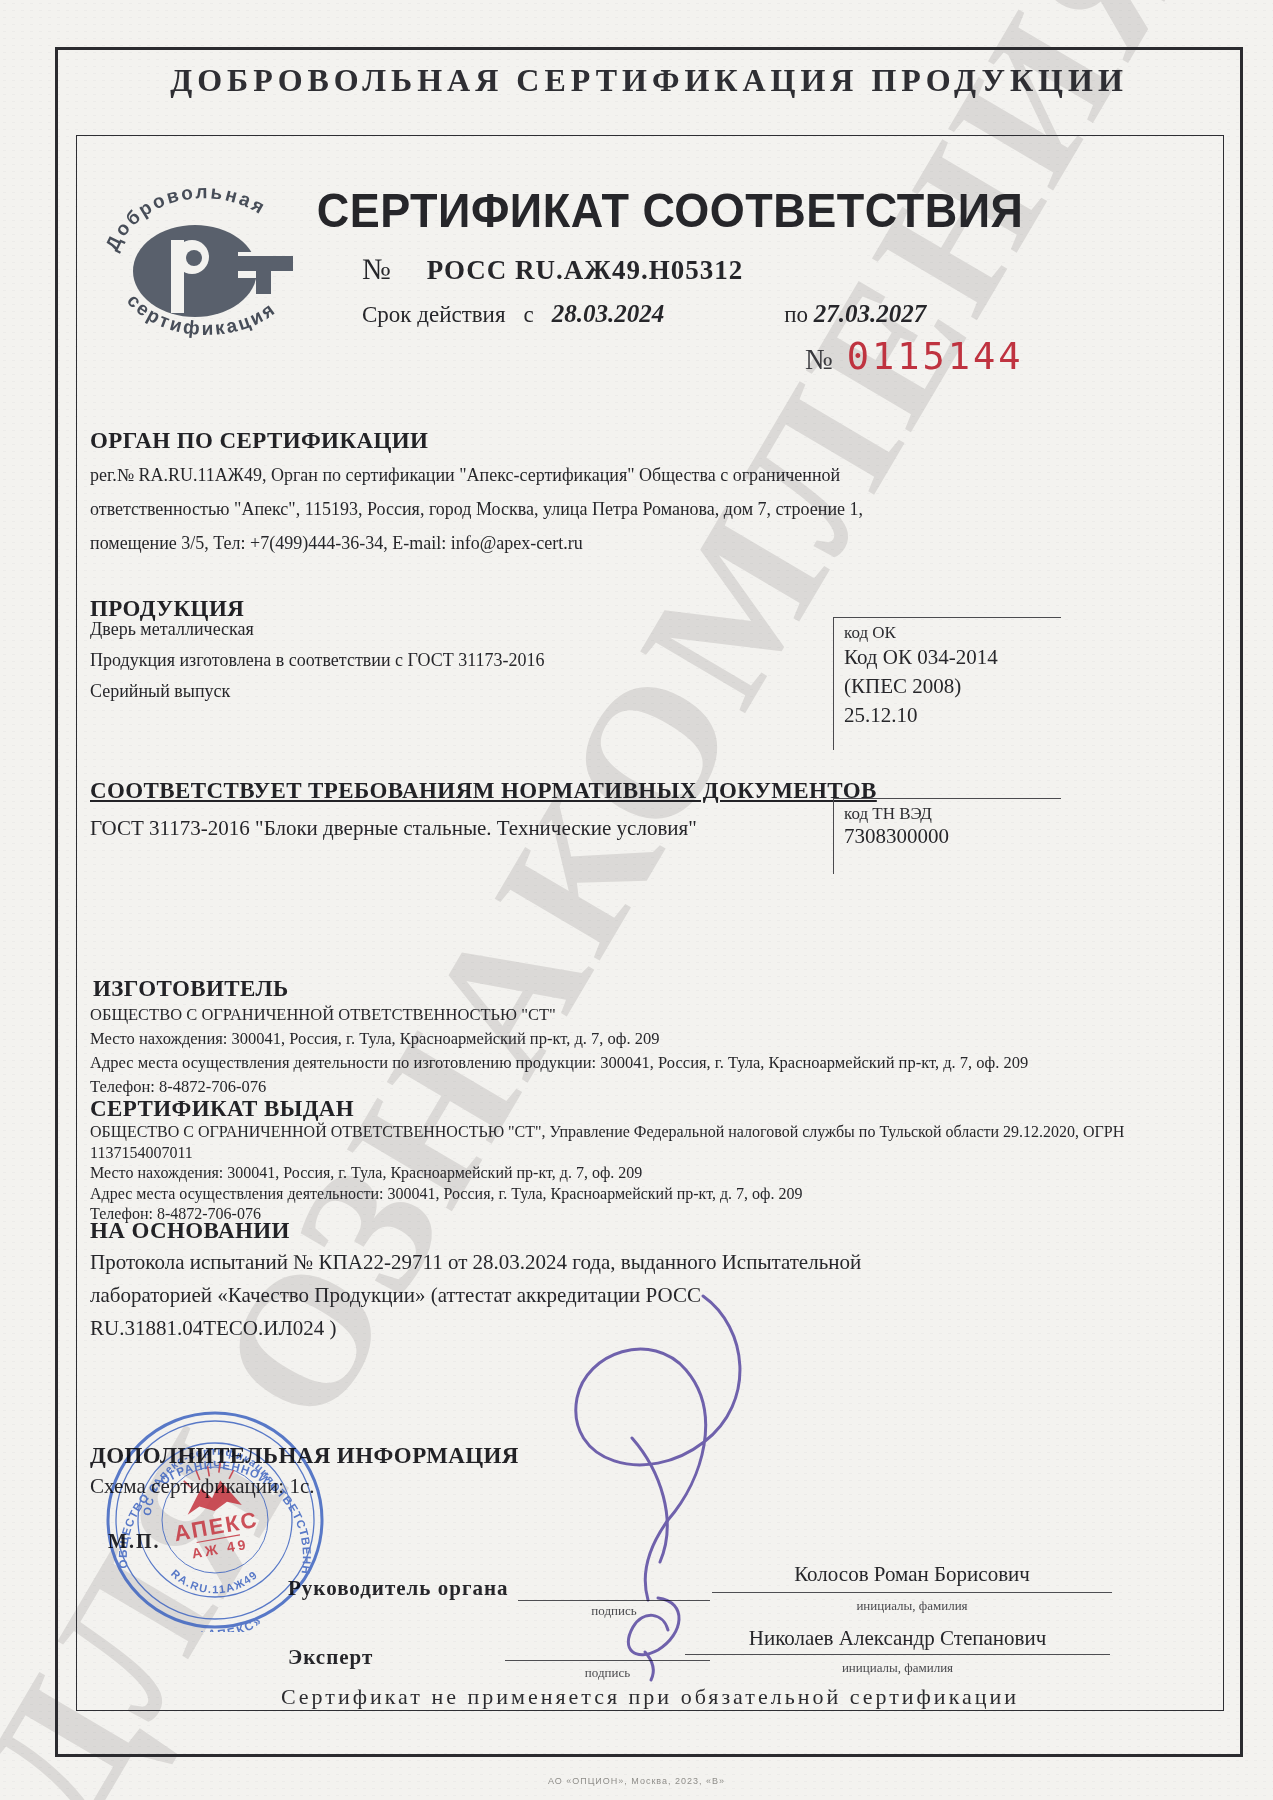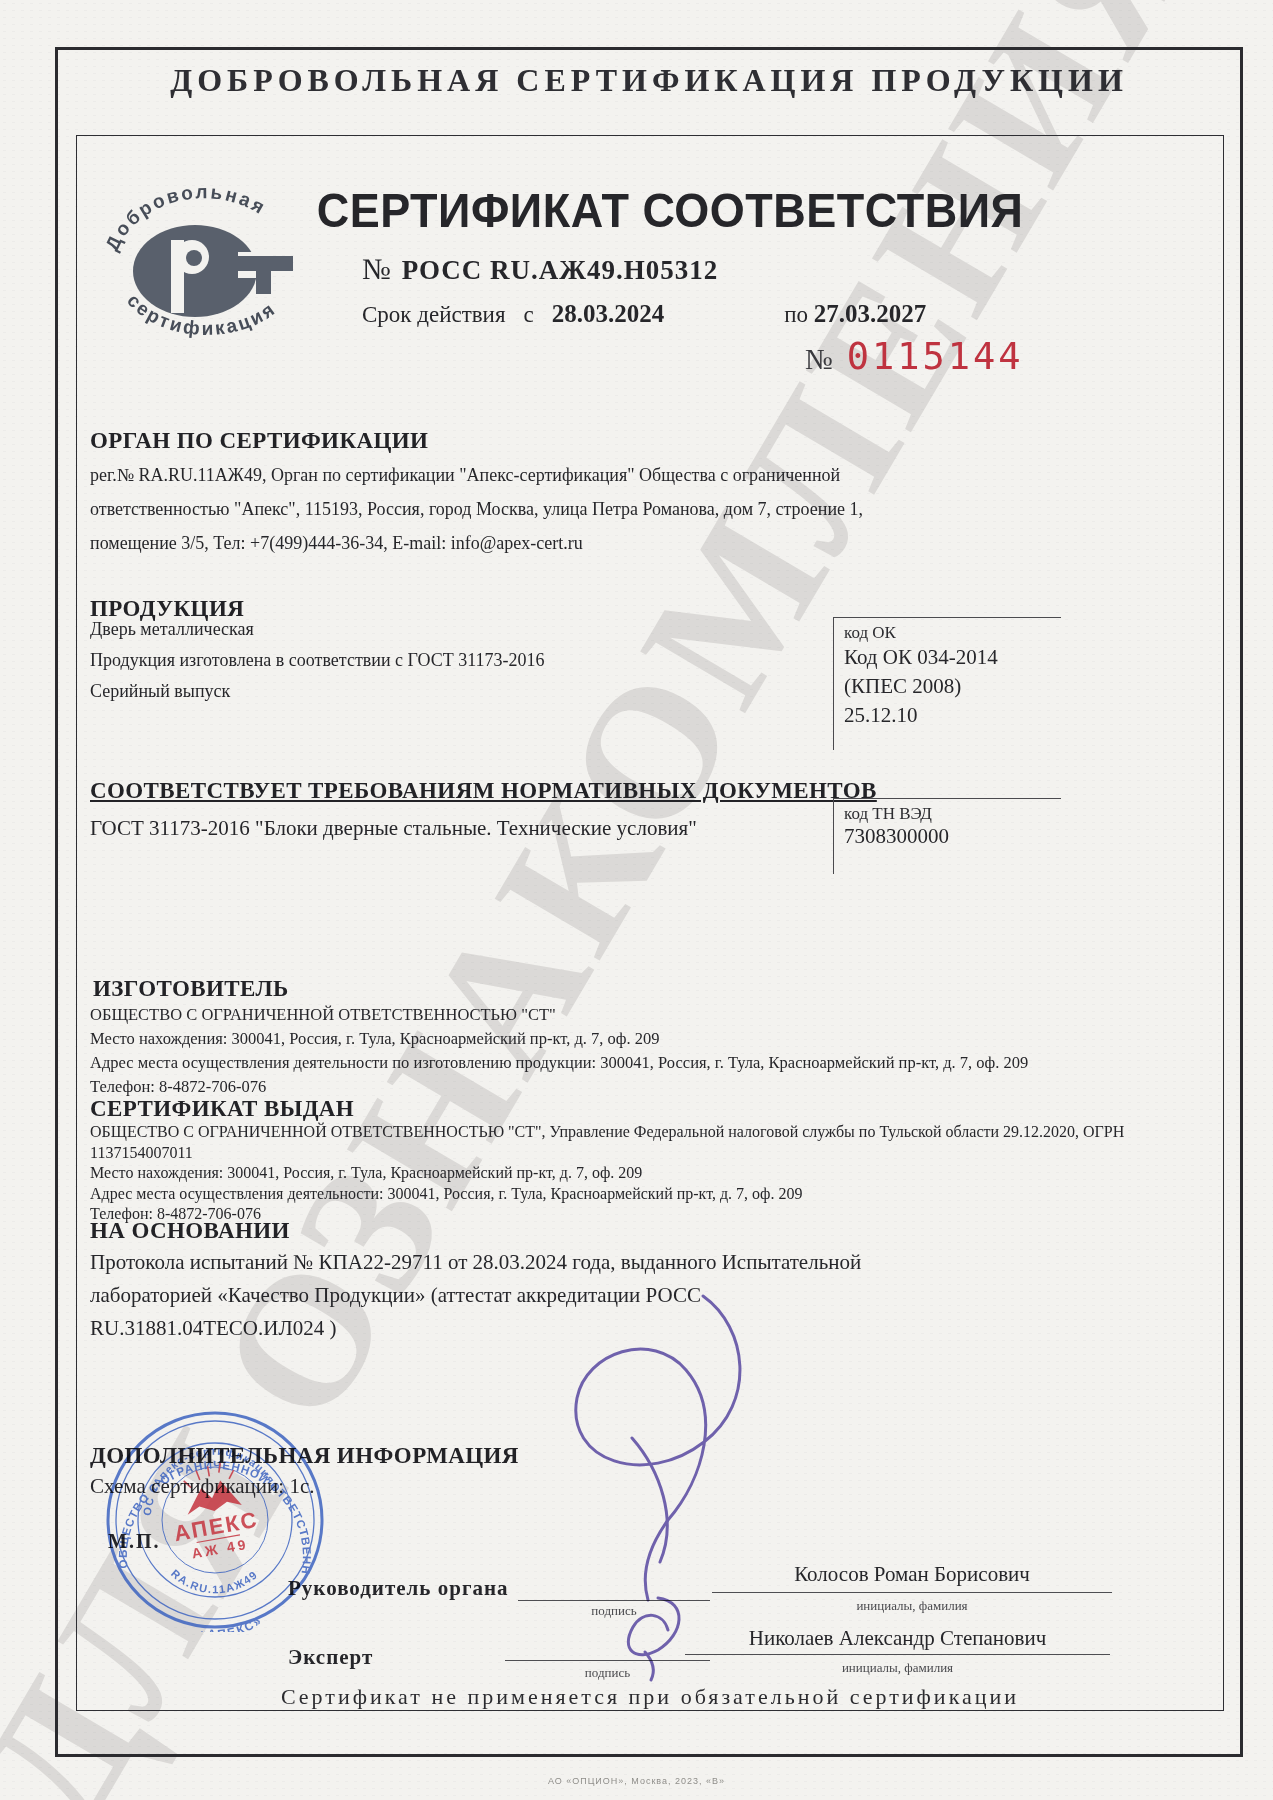--- a/index.html
+++ b/index.html
@@ -30,23 +30,23 @@
   .outer-frame{left:55px;top:47px;width:1188px;height:1710px;border:3px solid #2b2b2f;box-sizing:border-box;}
   .inner-frame{left:76px;top:135px;width:1148px;height:1576px;border:1.5px solid #2e2e33;box-sizing:border-box;}
   .doc-header{left:55px;top:62px;width:1188px;text-align:center;
     font-weight:bold;font-size:32px;letter-spacing:5px;color:#2e2e33;}
   
   .cert-title{left:300px;top:183px;width:740px;text-align:center;
     font-family:"Liberation Sans","DejaVu Sans",sans-serif;font-weight:bold;font-size:45px;
     letter-spacing:0.5px;color:#26262a;transform:scaleY(1.08);transform-origin:top;}
   .cert-no-row{left:362px;top:252px;font-size:29px;}
   .cert-no-row .no-sign{font-size:30px;}
-  .cert-no-row .no-val{font-weight:bold;font-size:27px;letter-spacing:1px;margin-left:11px;}
+  .cert-no-row .no-val{font-weight:bold;font-size:27px;letter-spacing:1px;margin-left:36px;}
   .validity-row{left:362px;top:300px;font-size:23px;}
-  .validity-row b{font-size:25px;}
+  .validity-row b{font-size:25px;font-style:italic;}
   .validity-row .sep{display:inline-block;width:18px;}
   .validity-row .gap{display:inline-block;width:120px;}
   .form-no{left:805px;top:335px;}
   .form-no .no-sign{font-size:29px;color:#3a3a3e;margin-right:14px;}
   .form-no .digits{font-family:"DejaVu Sans Mono","Liberation Mono",monospace;
     font-size:37px;color:#bf3340;letter-spacing:3px;}
   
   .sec-h{font-weight:bold;font-size:23px;letter-spacing:0.4px;color:#222226;}
   .body-20{font-size:18px;line-height:34px;}
   .body-21{font-size:21px;line-height:33px;}

